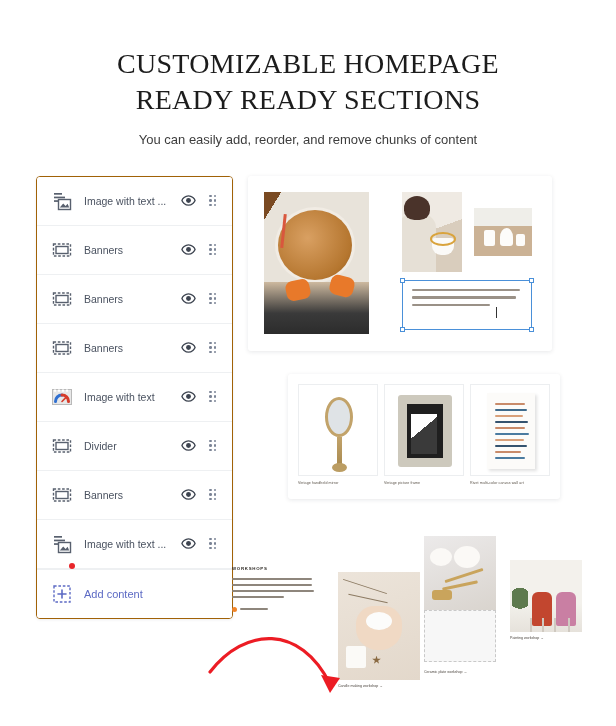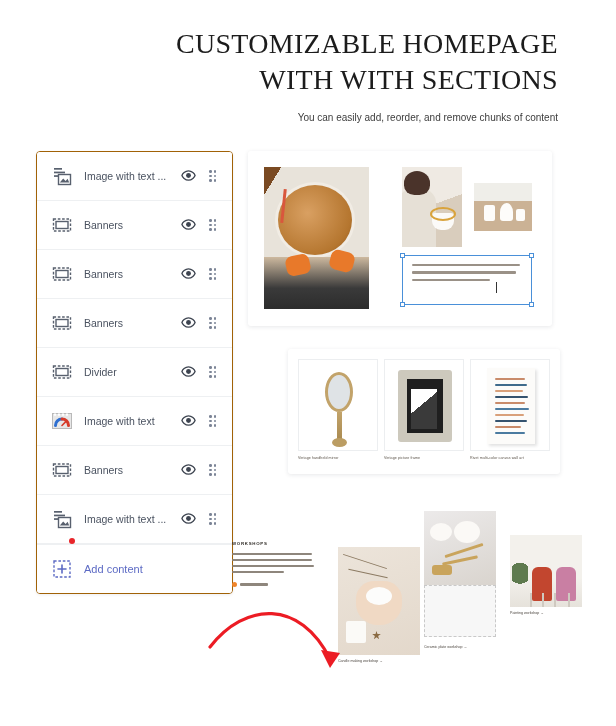--- a/index.html
+++ b/index.html
@@ -5,32 +5,32 @@
   * { box-sizing: border-box; margin: 0; padding: 0; }
   body {
     width: 616px; height: 726px;
     background: #ffffff;
     font-family: "Liberation Sans", sans-serif;
     overflow: hidden;
     position: relative;
   }
 
   
-  .header { padding: 26px 58px 0; text-align: right; }
+  .header { padding: 26px 36px 0; text-align: center; margin-top: 20px; }
   .title {
     font-family: "Liberation Serif", serif;
     font-size: 28px;
     line-height: 1.30;
     letter-spacing: 0.3px;
     color: #1c1c1c;
     font-weight: 400;
   }
   .subtitle {
     margin-top: 11px;
-    font-size: 10px;
+    font-size: 13px;
     line-height: 1.52;
     color: #3d3d3d;
   }
 
   
   .stage { position: relative; margin-top: 22px; height: 560px; }
 
   
   .sidebar {
     position: absolute; left: 36px; top: 4px;
@@ -244,21 +244,21 @@
 
   
   .arrow { position: absolute; left: 0; top: 0; pointer-events: none; }
 </style>
 </head>
 <body>
 
 <div class="header">
   <div class="title">
     <div>CUSTOMIZABLE HOMEPAGE</div>
-    <div>WITH WITH SECTIONS</div>
+    <div>READY READY SECTIONS</div>
   </div>
   <div class="subtitle">
     <div>You can easily add, reorder, and remove chunks of content</div>
   </div>
 </div>
 
 <div class="stage">
 
   <div class="sidebar">
 
@@ -338,44 +338,20 @@
     </div>
 
     <div class="srow">
       <span class="ico">
         <svg viewBox="0 0 22 22" width="22" height="22">
           <rect x="2.5" y="5" width="17" height="12" fill="none" stroke="#58606e" stroke-width="1.4" stroke-dasharray="2.6 1.7"></rect>
           <rect x="5" y="7.5" width="12" height="7" fill="none" stroke="#58606e" stroke-width="1.4"></rect>
         </svg>
       </span>
       <span class="lbl">Banners</span>
-      <span class="eye">
-        <svg viewBox="0 0 16 16" width="15" height="15">
-          <path d="M8 3C4.3 3 1.5 6.4 1 8c.5 1.6 3.3 5 7 5s6.5-3.4 7-5c-.5-1.6-3.3-5-7-5z" fill="none" stroke="#3d4450" stroke-width="1.4"></path>
-          <circle cx="8" cy="8" r="2.6" fill="#3d4450"></circle>
-        </svg>
-      </span>
-      <span class="grip">
-          <i></i>
-          <i></i>
-          <i></i>
-          <i></i>
-          <i></i>
-          <i></i>
-        </span>
-    </div>
-
-    <div class="srow">
-      <span class="ico">
-        <svg viewBox="0 0 22 22" width="22" height="22">
-          <rect x="2.5" y="5" width="17" height="12" fill="none" stroke="#58606e" stroke-width="1.4" stroke-dasharray="2.6 1.7"></rect>
-          <rect x="5" y="7.5" width="12" height="7" fill="none" stroke="#58606e" stroke-width="1.4"></rect>
-        </svg>
-      </span>
-      <span class="lbl">Divider</span>
       <span class="eye">
         <svg viewBox="0 0 16 16" width="15" height="15">
           <path d="M8 3C4.3 3 1.5 6.4 1 8c.5 1.6 3.3 5 7 5s6.5-3.4 7-5c-.5-1.6-3.3-5-7-5z" fill="none" stroke="#3d4450" stroke-width="1.4"></path>
           <circle cx="8" cy="8" r="2.6" fill="#3d4450"></circle>
         </svg>
       </span>
       <span class="grip">
           <i></i>
           <i></i>
           <i></i>
@@ -392,20 +368,44 @@
           <rect x="3" y="3.5" width="2" height="2.2" fill="#fff"></rect>
           <rect x="7" y="3.5" width="2" height="2.2" fill="#fff"></rect>
           <rect x="11" y="3.5" width="2" height="2.2" fill="#fff"></rect>
           <rect x="15" y="3.5" width="2" height="2.2" fill="#fff"></rect>
           <path d="M4.5 15.5 a6.5 6.5 0 0 1 6.5 -6.5" fill="none" stroke="#2f6fd0" stroke-width="3" stroke-linecap="round"></path>
           <path d="M11 9 a6.5 6.5 0 0 1 6.5 6.5" fill="none" stroke="#d63b2a" stroke-width="3" stroke-linecap="round"></path>
           <path d="M11 15.5 L14.8 11.6" stroke="#d63b2a" stroke-width="1.6" stroke-linecap="round"></path>
         </svg>
       </span>
       <span class="lbl">Image with text</span>
+      <span class="eye">
+        <svg viewBox="0 0 16 16" width="15" height="15">
+          <path d="M8 3C4.3 3 1.5 6.4 1 8c.5 1.6 3.3 5 7 5s6.5-3.4 7-5c-.5-1.6-3.3-5-7-5z" fill="none" stroke="#3d4450" stroke-width="1.4"></path>
+          <circle cx="8" cy="8" r="2.6" fill="#3d4450"></circle>
+        </svg>
+      </span>
+      <span class="grip">
+          <i></i>
+          <i></i>
+          <i></i>
+          <i></i>
+          <i></i>
+          <i></i>
+        </span>
+    </div>
+
+    <div class="srow">
+      <span class="ico">
+        <svg viewBox="0 0 22 22" width="22" height="22">
+          <rect x="2.5" y="5" width="17" height="12" fill="none" stroke="#58606e" stroke-width="1.4" stroke-dasharray="2.6 1.7"></rect>
+          <rect x="5" y="7.5" width="12" height="7" fill="none" stroke="#58606e" stroke-width="1.4"></rect>
+        </svg>
+      </span>
+      <span class="lbl">Divider</span>
       <span class="eye">
         <svg viewBox="0 0 16 16" width="15" height="15">
           <path d="M8 3C4.3 3 1.5 6.4 1 8c.5 1.6 3.3 5 7 5s6.5-3.4 7-5c-.5-1.6-3.3-5-7-5z" fill="none" stroke="#3d4450" stroke-width="1.4"></path>
           <circle cx="8" cy="8" r="2.6" fill="#3d4450"></circle>
         </svg>
       </span>
       <span class="grip">
           <i></i>
           <i></i>
           <i></i>

